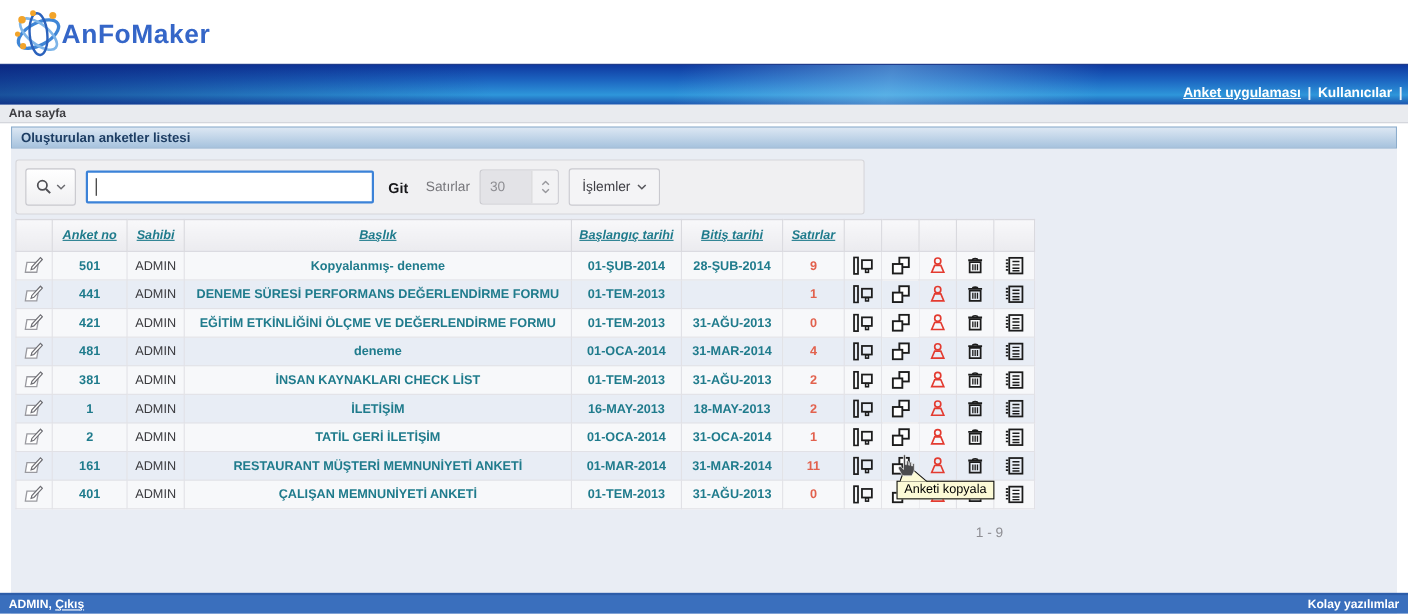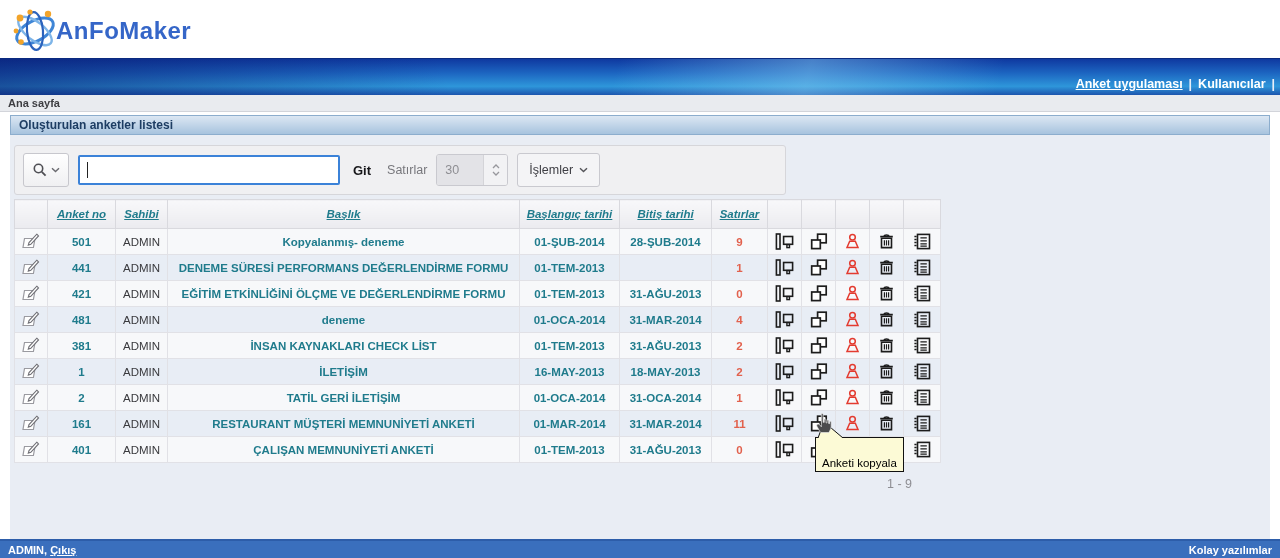--- a/index.html
+++ b/index.html
@@ -80,21 +80,21 @@
   td.c-no, td.c-title, td.c-date { color:#1f7b8c; font-weight:bold; }
   td.c-owner { color:#3a3a3e; }
   td.c-answers { color:#e2614d; font-weight:bold; }
   .icon-btn { display:inline-flex; cursor:pointer; vertical-align:middle; }
   td.c-copy { position:relative; }
 
   
   .cursor-hand { position:absolute; left:13px; top:2px; z-index:8; pointer-events:none; }
   .tooltip-tri { position:absolute; left:16px; top:11px; z-index:7; pointer-events:none; }
   .tooltip-box { position:absolute; left:13px; top:26px; z-index:6; background:#fcfad6; border:1px solid #111;
-    padding:19px 6px 2px; font-size:11.5px; font-weight:normal; color:#000; white-space:nowrap; }
+    padding:1px 6px 2px; font-size:11.5px; font-weight:normal; color:#000; white-space:nowrap; }
 
   .pagination { width:924px; text-align:right; padding-right:26px; margin-top:14px; color:#8e8e93; font-size:12.5px; }
 
   
   .footer { position:absolute; left:0; bottom:0; width:1280px; height:19px; background:#3a6fbd;
     border-top:2px solid #2d5da9; color:#fff; font-size:11px; font-weight:bold;
     display:flex; justify-content:space-between; align-items:center; padding:0 8px; }
   .footer a { color:#fff; text-decoration:underline; cursor:pointer; }
 </style>
 </head>

